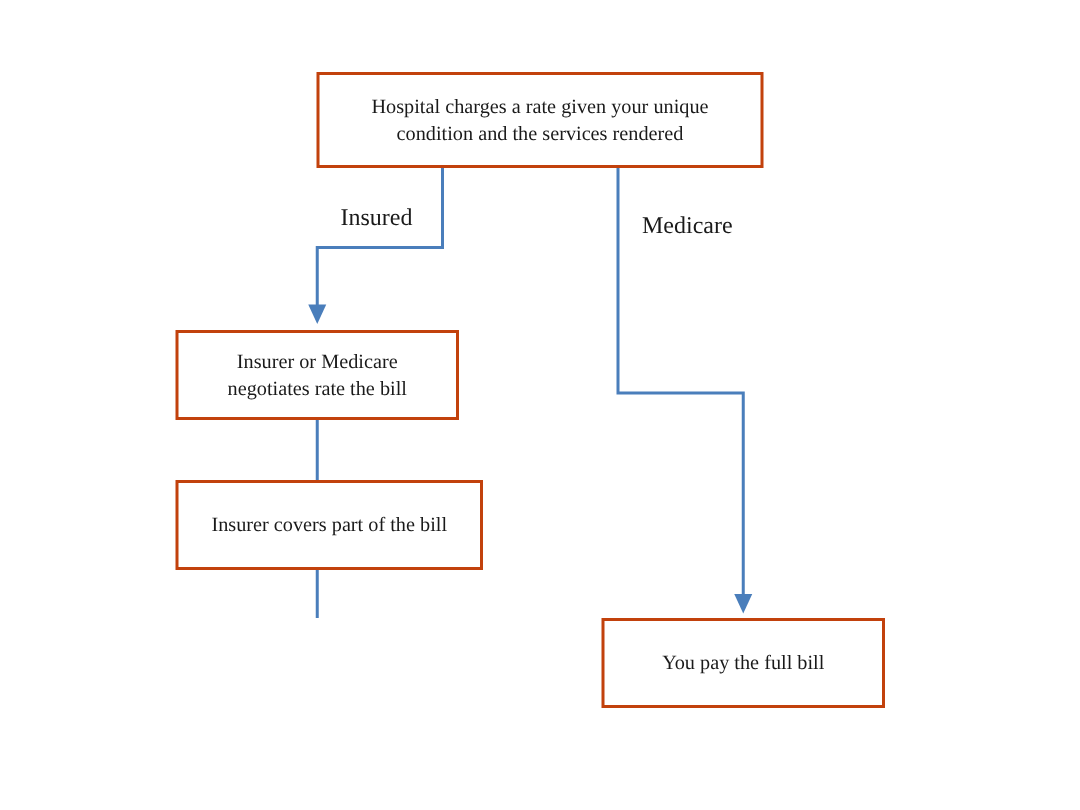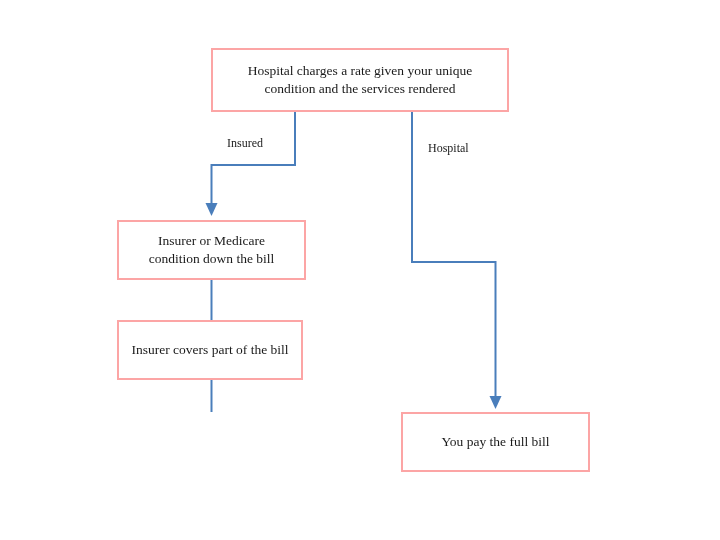--- a/index.html
+++ b/index.html
@@ -11,39 +11,39 @@
     position: relative;
     width: 720px;
     height: 540px;
     background: #ffffff;
     overflow: hidden;
     font-family: "Liberation Serif", "DejaVu Serif", serif;
   }
   .node {
     position: absolute;
     box-sizing: border-box;
-    border: 2px solid #fca5a5;
+    border: 2px solid #c2410c;
     background: #ffffff;
     display: flex;
     align-items: center;
     justify-content: center;
     text-align: center;
     color: #1a1a1a;
     font-size: 13.5px;
     line-height: 1.35;
     padding: 2px 8px;
   }
   .node-text {
     display: block;
     white-space: pre-line;
   }
   .edge-label {
     position: absolute;
     color: #1a1a1a;
-    font-size: 12px;
+    font-size: 16px;
     line-height: 1.2;
     white-space: nowrap;
   }
   svg.connectors {
     position: absolute;
     left: 0;
     top: 0;
     width: 720px;
     height: 540px;
     overflow: visible;
@@ -79,29 +79,29 @@
     <polygon class="arrow-head" points="495.5,409 489.5,396 501.5,396"></polygon>
   </svg>
 
   <div class="node" style="left:211px; top:48px; width:298px; height:64px;">
     <span class="node-text">Hospital charges a rate given your unique
 condition and the services rendered</span>
   </div>
 
   <div class="node" style="left:117px; top:220px; width:189px; height:60px;">
     <span class="node-text">Insurer or Medicare
-condition down the bill</span>
+negotiates rate the bill</span>
   </div>
 
-  <div class="node" style="left:117px; top:320px; width:186px; height:60px;">
+  <div class="node" style="left:117px; top:320px; width:205px; height:60px;">
     <span class="node-text">Insurer covers part of the bill</span>
   </div>
 
 
   <div class="node" style="left:401px; top:412px; width:189px; height:60px;align-items:center;">
     <span class="node-text">You pay the full bill</span>
   </div>
 
   <div class="edge-label" style="left:227px; top:136px;">Insured</div>
 
-  <div class="edge-label" style="left:428px; top:141px;">Hospital</div>
+  <div class="edge-label" style="left:428px; top:141px;">Medicare</div>
 
 </div>
 
 </body></html>

